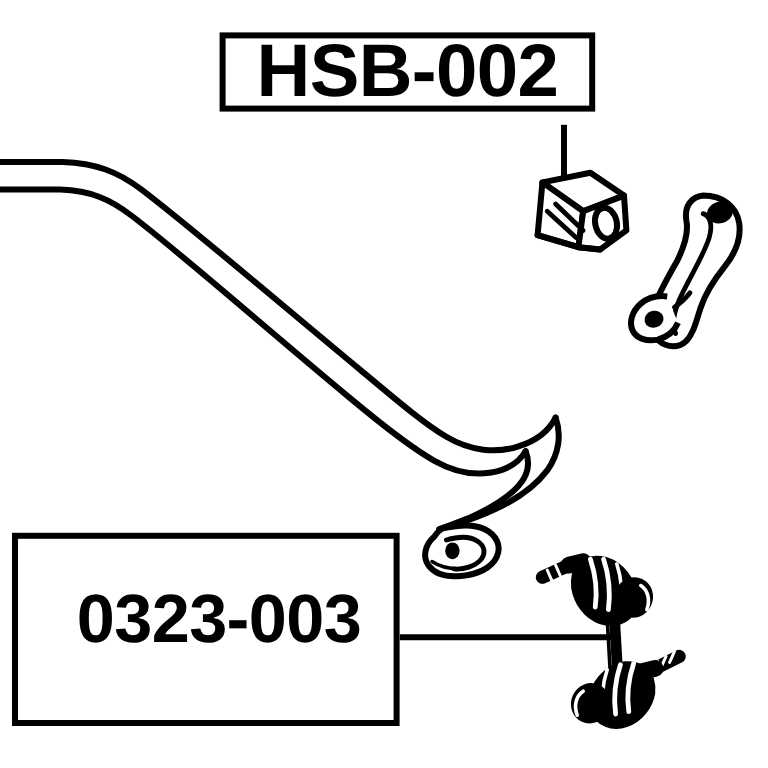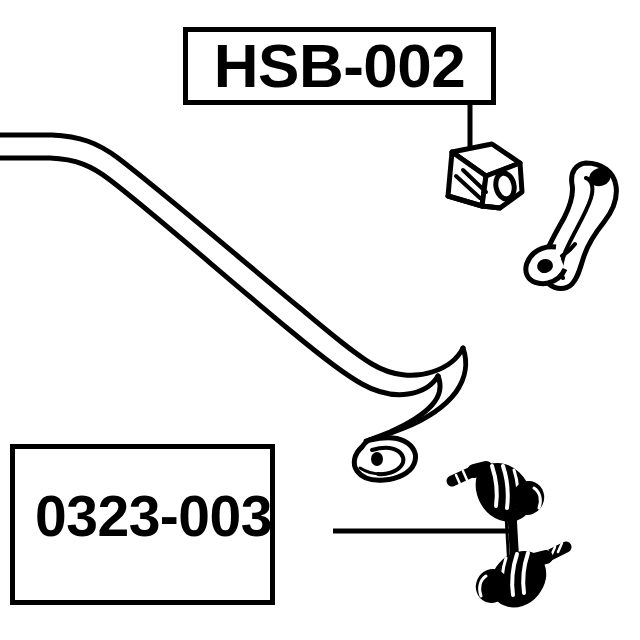--- a/index.html
+++ b/index.html
@@ -30,26 +30,26 @@
     display: flex;
     flex-direction: column;
     align-items: center;
     justify-content: center;
     z-index: 5;
   }
   #callout-hsb {
     left: 183px;
     top: 27px;
     width: 313px;
-    height: 78px;
+    height: 66px;
   }
   #callout-link {
     left: 10px;
     top: 444px;
-    width: 265px;
+    width: 323px;
     height: 161px;
     padding-left: 22px;
   }
   .part-number {
     color: #000000;
     font-family: "Liberation Sans", sans-serif;
     font-weight: bold;
     letter-spacing: -0.5px;
     line-height: 1;
     white-space: nowrap;

